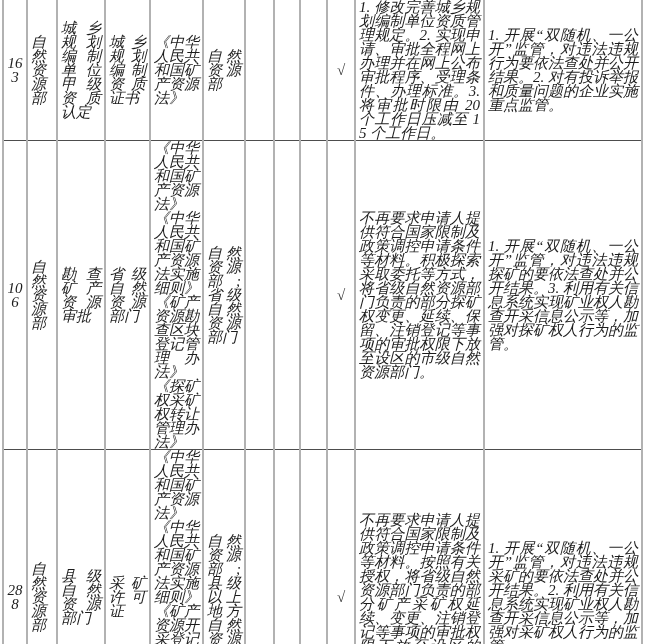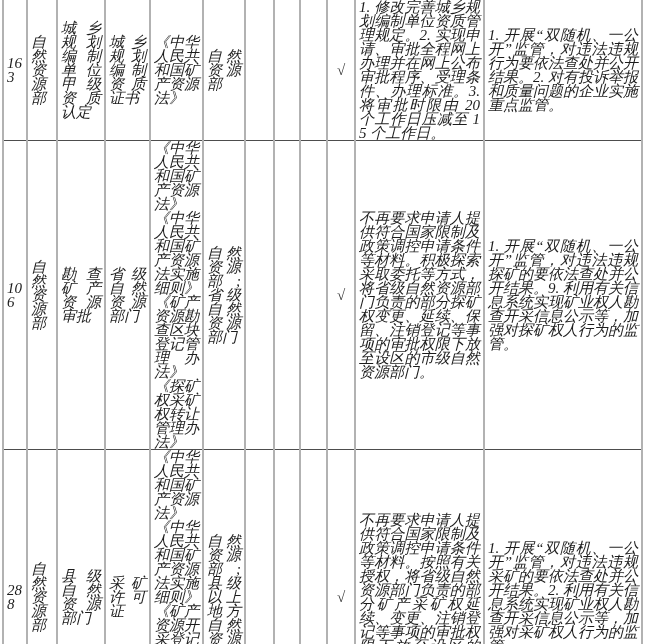--- a/index.html
+++ b/index.html
@@ -23,21 +23,21 @@
     vertical-align:middle;
     font-size:15px;
     line-height:14px;
     padding:0 3px;
     overflow:hidden;
     word-break:break-all;
     font-style:italic;
   }
   table.approval tr.first-row td{border-top:none;}
   table.approval tr.partial-row td{border-bottom:none;}
-  td.num{text-align:left;padding:0 1px;}
+  td.num{text-align:center;padding:0 1px;}
   td.jc{text-align:justify;text-justify:inter-ideograph;}
   td.legal{white-space:pre-line;text-align:justify;text-justify:inter-ideograph;padding:0 4px;}
   td.wide{text-align:justify;text-justify:inter-ideograph;padding:0 5px;line-height:14.5px;}
   td.check{text-align:center;font-size:13px;color:#3a3a3a;padding:0;}
   td.empty{padding:0;}
 </style>
 </head>
 <body>
 
 <div class="page">
@@ -79,21 +79,21 @@
         <td class="legal">《中华人民共和国矿产资源法》
 《中华人民共和国矿产资源法实施细则》
 《矿产资源勘查区块登记管理办法》
 《探矿权采矿权转让管理办法》</td>
         <td class="jc">自然资源部;省级自然资源部门</td>
         <td class="empty"></td>
         <td class="empty"></td>
         <td class="empty"></td>
         <td class="check">√</td>
         <td class="wide">不再要求申请人提供符合国家限制及政策调控申请条件等材料。积极探索采取委托等方式，将省级自然资源部门负责的部分探矿权变更、延续、保留、注销登记等事项的审批权限下放至设区的市级自然资源部门。</td>
-        <td class="wide">1. 开展“双随机、一公开”监管，对违法违规探矿的要依法查处并公开结果。9. 利用有关信息系统实现矿业权人勘查开采信息公示等，加强对探矿权人行为的监管。</td>
+        <td class="wide">1. 开展“双随机、一公开”监管，对违法违规探矿的要依法查处并公开结果。3. 利用有关信息系统实现矿业权人勘查开采信息公示等，加强对探矿权人行为的监管。</td>
       </tr>
       <tr style="height:256px">
         <td class="num">288</td>
         <td class="jc">自然资源部</td>
         <td class="jc">县级自然资源部门</td>
         <td class="jc">采矿许可证</td>
         <td class="legal">《中华人民共和国矿产资源法》
 《中华人民共和国矿产资源法实施细则》
 《矿产资源开采登记管理办法》
 《探矿权采矿权转让管理办法》</td>

